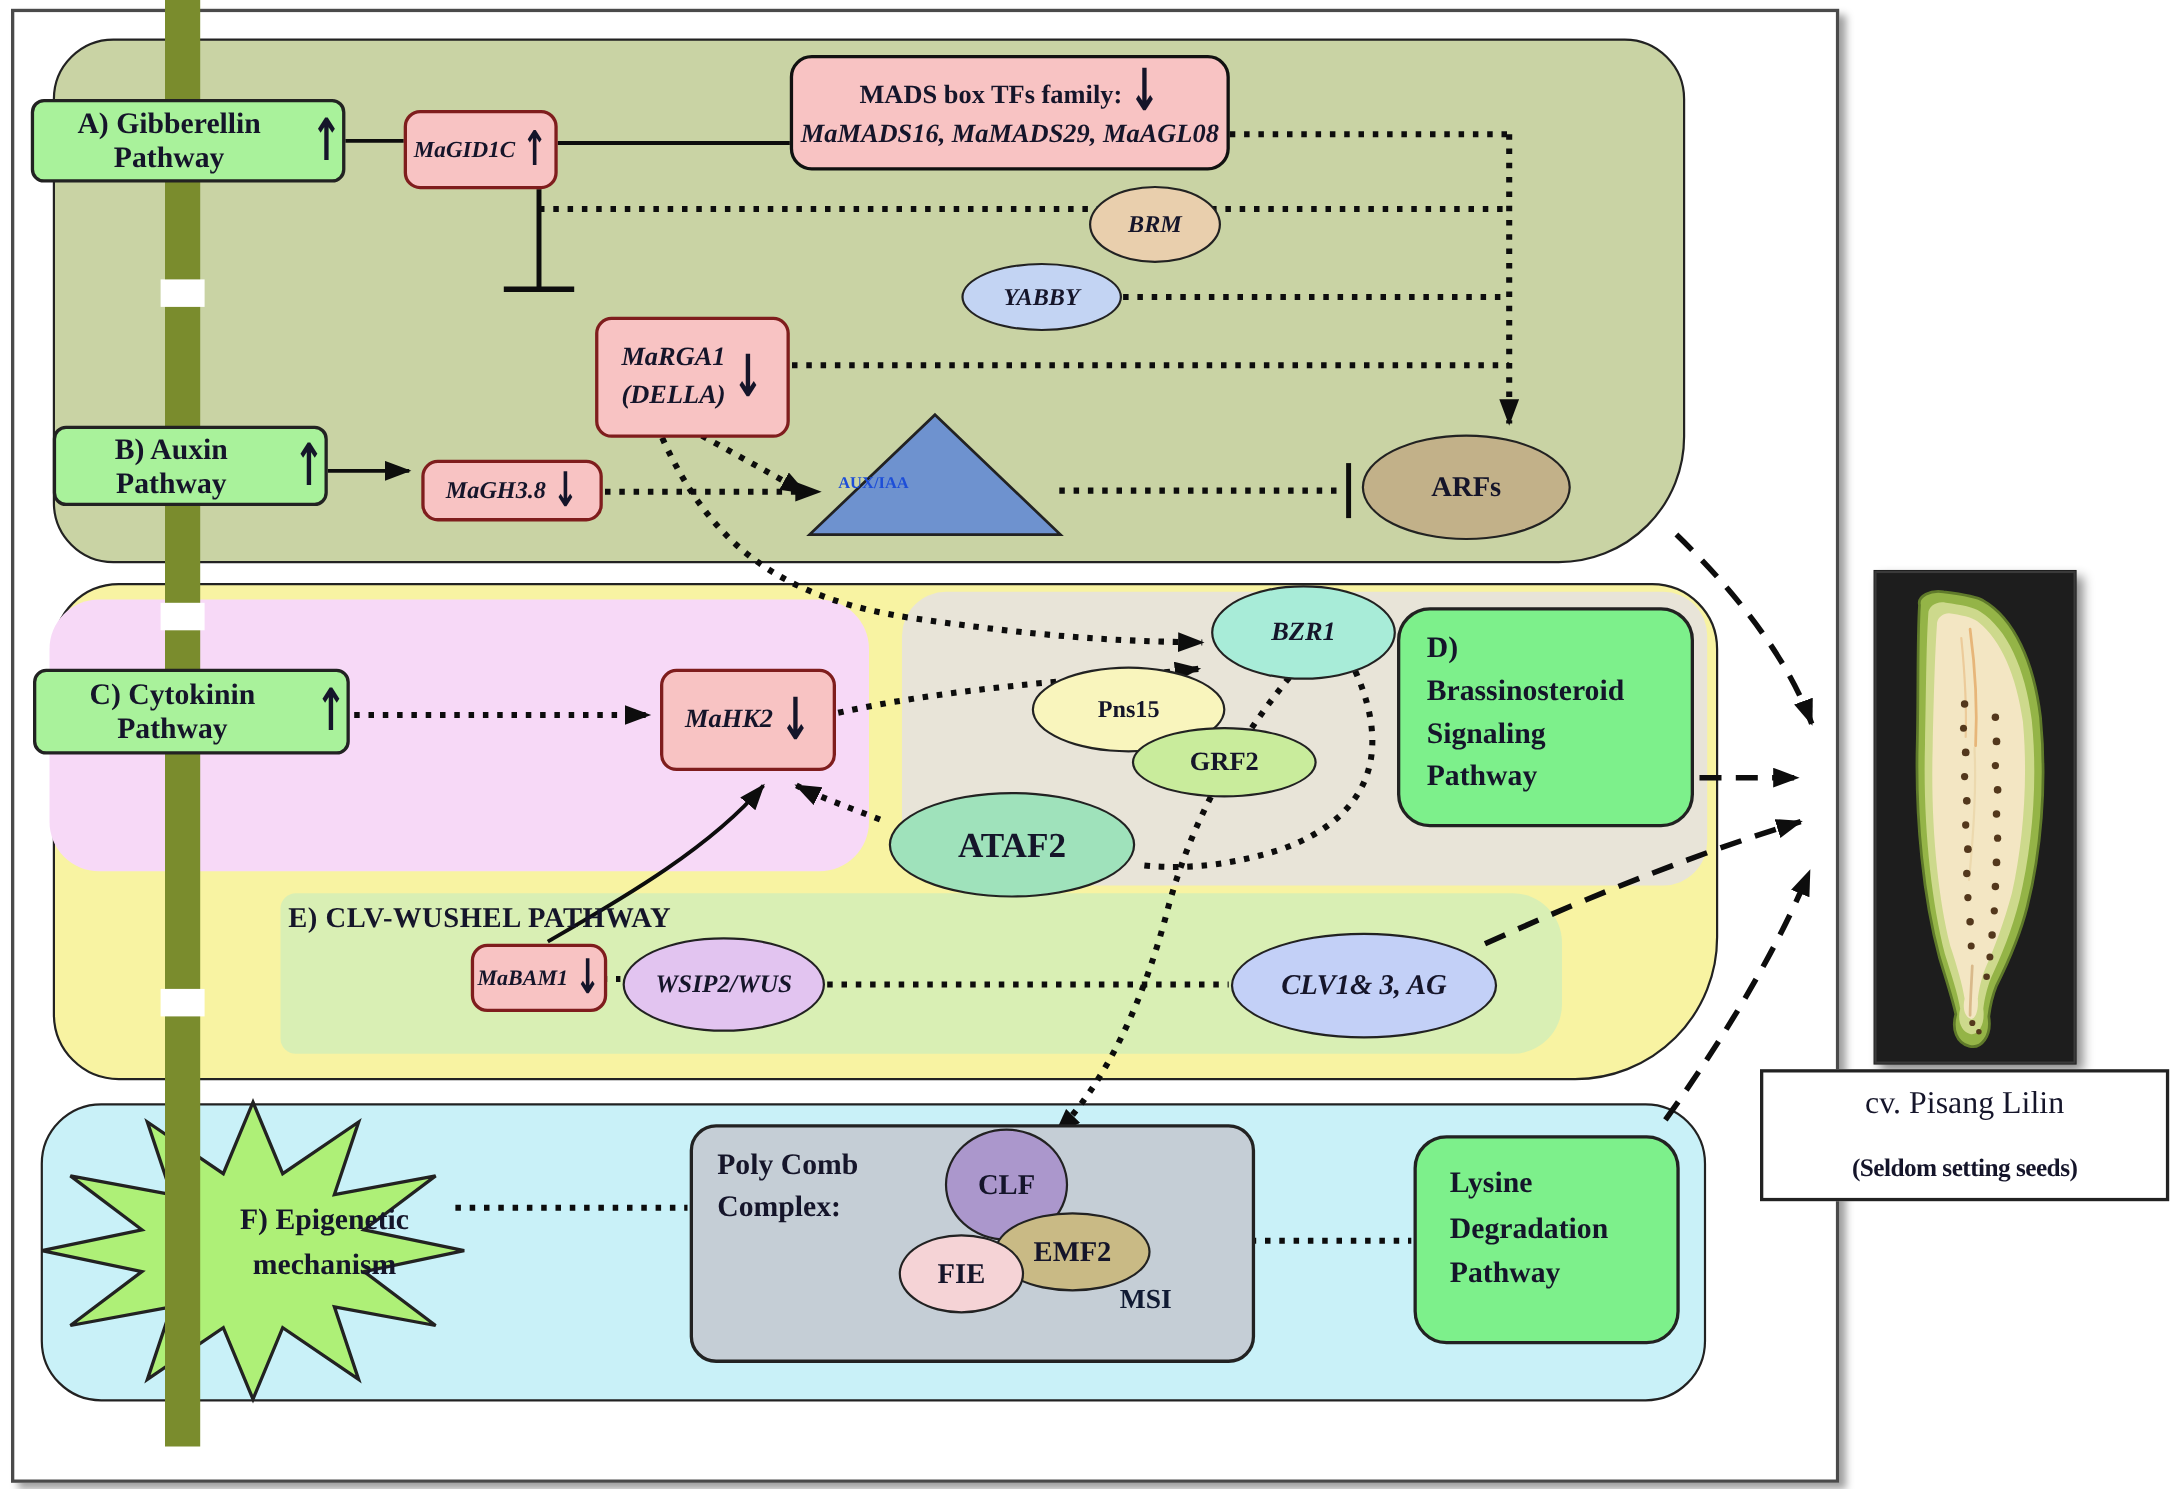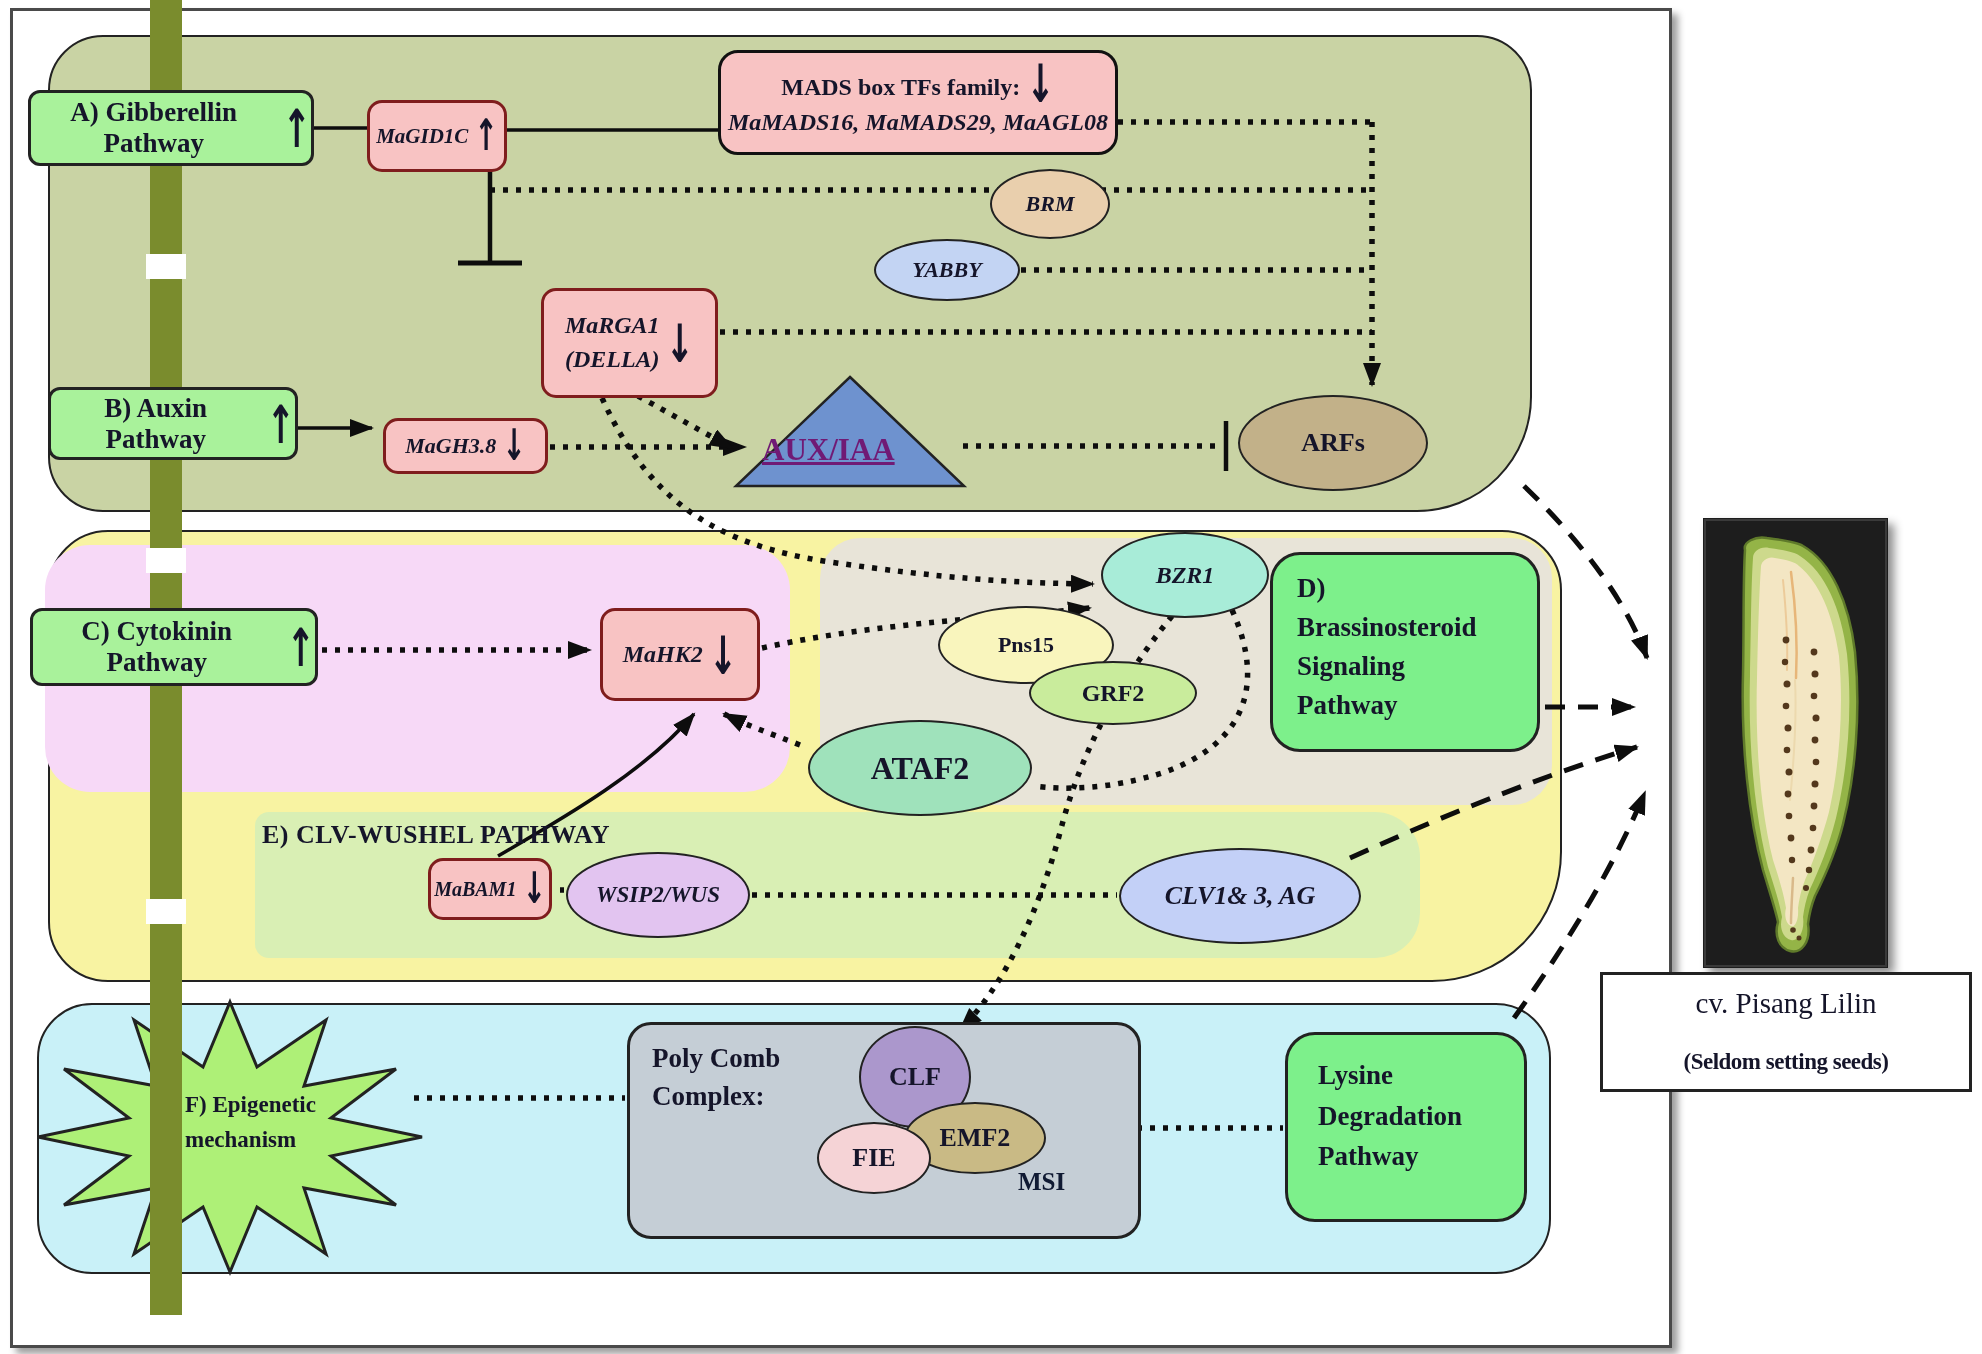--- a/index.html
+++ b/index.html
@@ -58,22 +58,22 @@
   #n-clf{left:859px;top:1026px;width:112px;height:102px;background:var(--clf);font-size:26px;font-style:normal;}
   #n-emf2{left:904px;top:1102px;width:142px;height:72px;background:var(--emf2);font-size:26px;font-style:normal;}
   #n-fie{left:817px;top:1122px;width:114px;height:72px;background:var(--fie);font-size:26px;font-style:normal;}
   #n-dbox{left:1270px;top:552px;width:270px;height:200px;background:var(--brightGreen);border:3px solid #222;
           border-radius:30px;box-sizing:border-box;padding:14px 10px 10px 24px;font-weight:bold;font-size:27px;line-height:1.45;}
   #n-lysine{left:1285px;top:1032px;width:242px;height:190px;background:var(--brightGreen);border:3px solid #222;
           border-radius:30px;box-sizing:border-box;padding:20px 10px 10px 30px;font-weight:bold;font-size:27px;line-height:1.5;}
   #n-polycomb{left:627px;top:1022px;width:508px;height:211px;background:var(--polycomb);border:3px solid #222;border-radius:24px;}
   #t-polycomb{left:652px;top:1040px;width:220px;font-weight:bold;font-size:27px;line-height:1.4;text-align:left;}
   #t-elabel{left:262px;top:820px;width:600px;font-weight:bold;font-size:26px;text-align:left;letter-spacing:.5px;}
-  #t-star{left:185px;top:1088px;width:220px;font-weight:bold;font-size:23px;line-height:1.5;text-align:left;}
-  #t-aux{left:762px;top:432px;width:180px;font-weight:bold;font-size:31px;color:#701a75;text-decoration:underline;}
+  #t-star{left:185px;top:1088px;width:220px;font-weight:bold;font-size:27px;line-height:1.5;text-align:center;}
+  #t-aux{left:762px;top:432px;width:180px;font-weight:bold;font-size:15px;color:#1d4ed8;}
   #t-msi{left:1018px;top:1168px;width:100px;font-weight:bold;font-size:25px;color:#101a33;}
   .txt{position:absolute;}
   
   #caption{left:1600px;top:972px;width:372px;height:120px;background:#fff;border:3px solid #222;
            box-sizing:border-box;display:flex;flex-direction:column;align-items:center;justify-content:space-between;
            padding:12px 4px 14px 4px;}
   #caption .cap-title{font-weight:normal;font-size:29px;}
   #caption .cap-sub{font-weight:bold;font-size:23px;letter-spacing:-.5px;}
   #banana{left:1703px;top:518px;width:185px;height:450px;filter:drop-shadow(6px 6px 5px rgba(0,0,0,.45));}
 </style>

